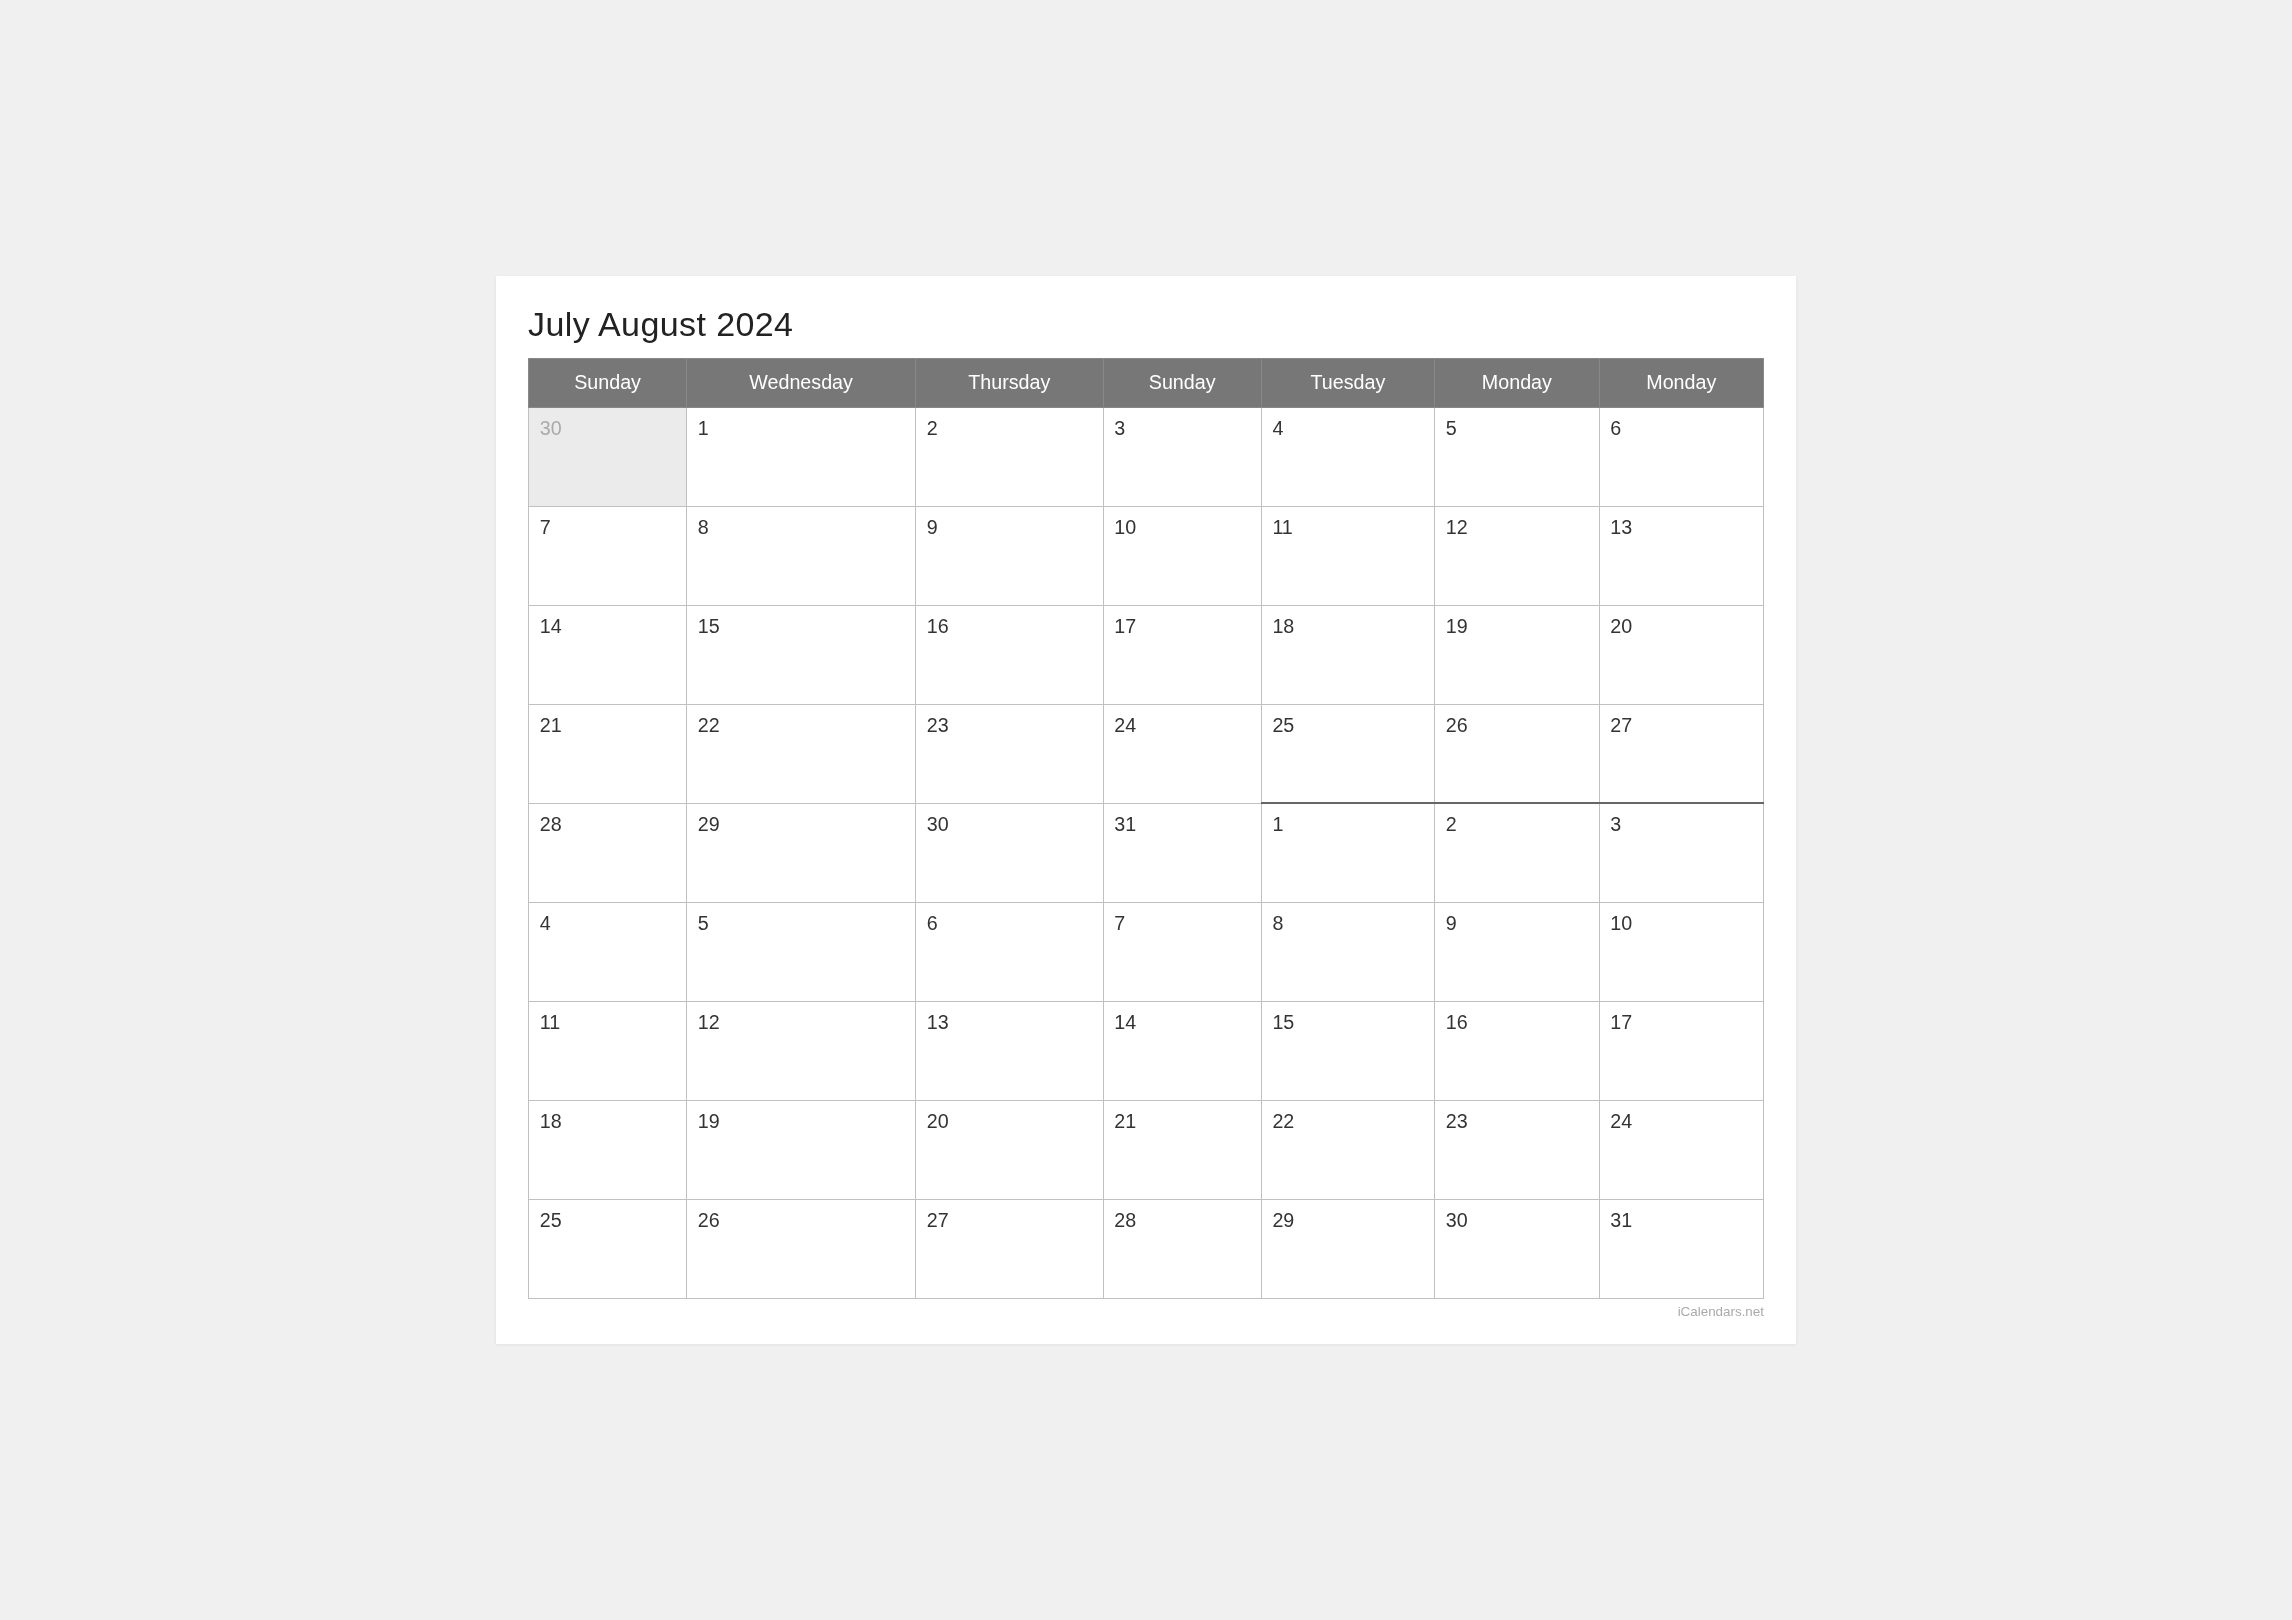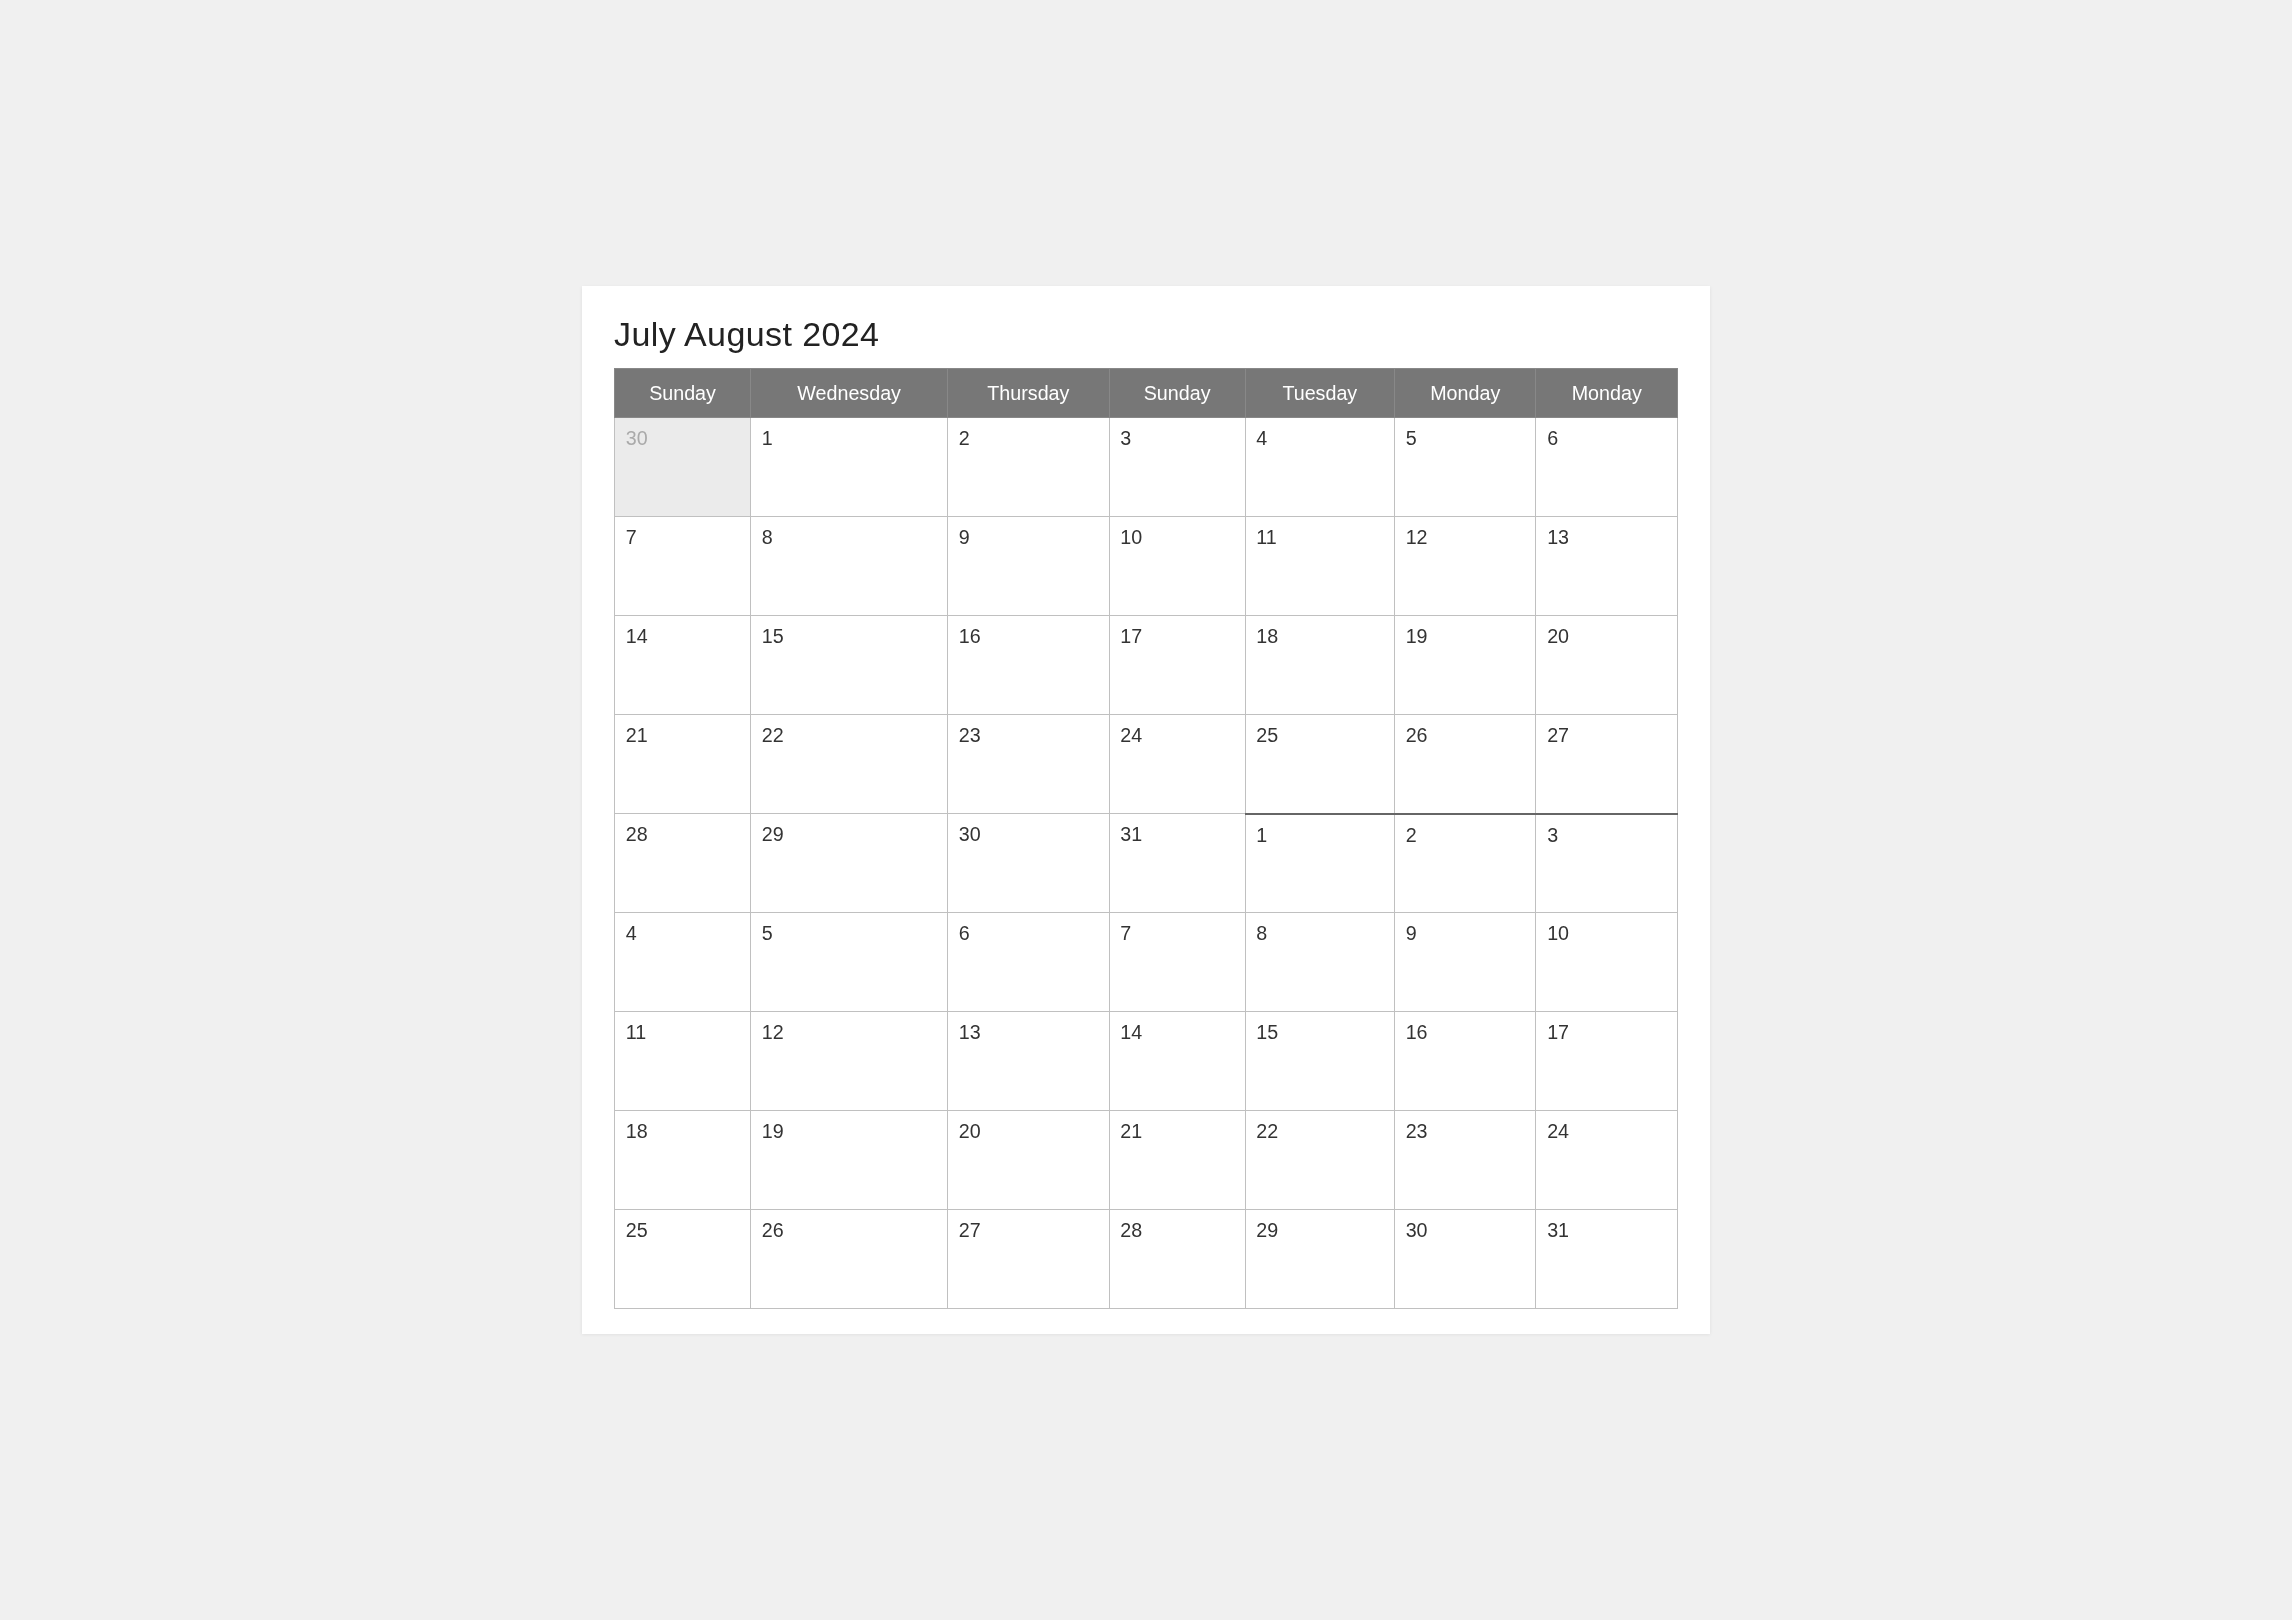--- a/index.html
+++ b/index.html
@@ -13,21 +13,21 @@
       display: flex;
       justify-content: center;
       align-items: center;
       min-height: 100vh;
       font-family: Arial, Helvetica, sans-serif;
     }
 
     .calendar-container {
       background: #ffffff;
       padding: 29px 32px 25px 32px;
-      width: 1128px;
+      width: 1300px;
       max-width: 98vw;
       box-shadow: 0 0.9px 3.6px rgba(0,0,0,0.08);
     }
 
     .calendar-title {
       font-size: 34px;
       font-weight: 400;
       color: #222;
       margin-bottom: 14.3px;
       letter-spacing: 0.4px;
@@ -300,14 +300,15 @@
           </td>
           <td>
             <span class="day-number">30</span>
           </td>
           <td>
             <span class="day-number">31</span>
           </td>
         </tr>
       </tbody>
   </table>
+  <div class="watermark">iCalendars.net</div>
 </div>
 
 
 </body></html>

